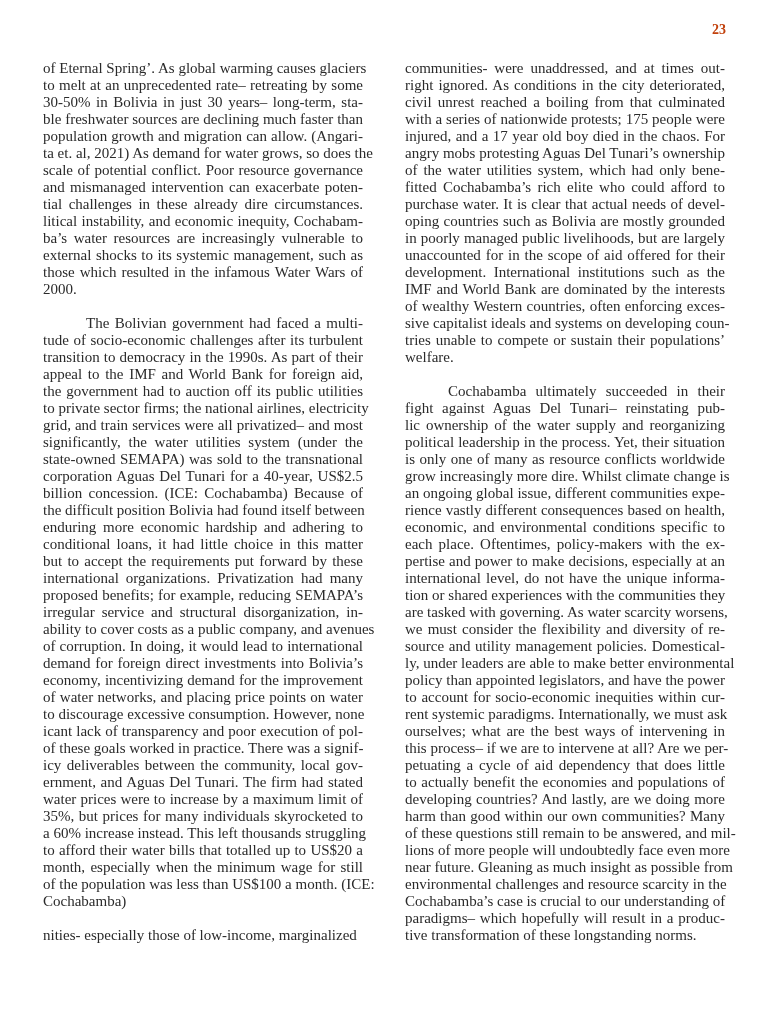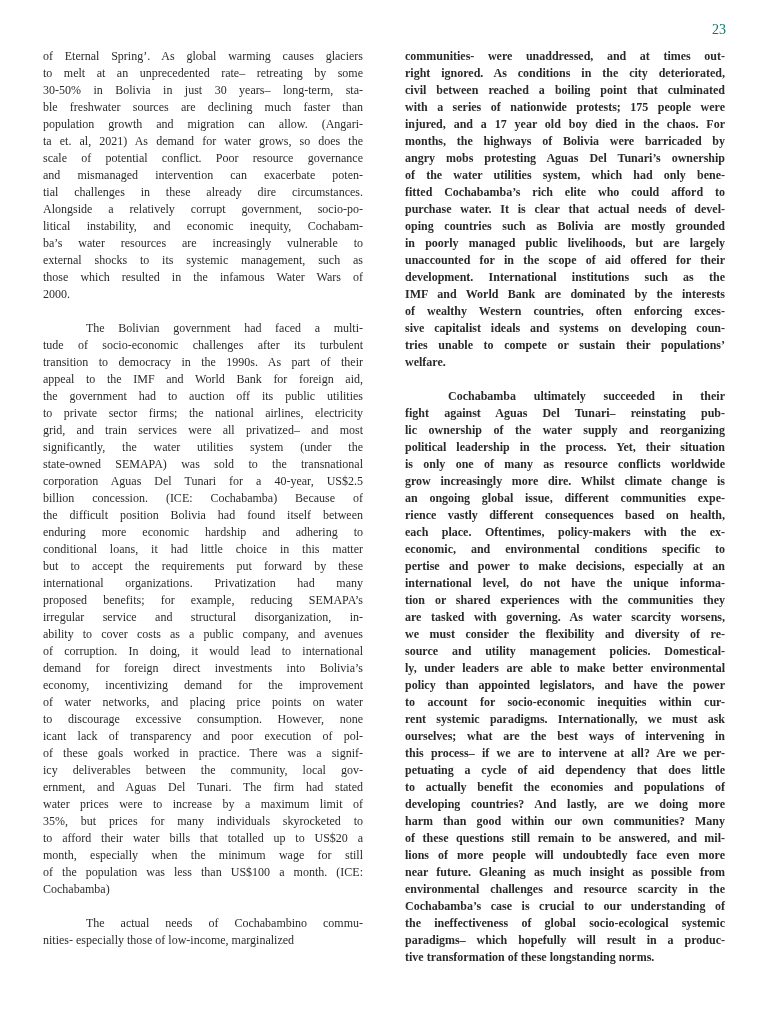--- a/index.html
+++ b/index.html
@@ -1,22 +1,22 @@
 <!DOCTYPE html>
 <html><head>
 <meta charset="utf-8">
 <style>
   html, body { margin: 0; padding: 0; background: #ffffff; }
   body { width: 768px; height: 1024px; position: relative; overflow: hidden;
          font-family: "Liberation Serif", "DejaVu Serif", serif; color: #2a2a2a; }
   .page-number { position: absolute; top: 22px; left: 700px; width: 26px; text-align: right;
-                 font-size: 14px; color: #0f766e; }
-  .column { position: absolute; top: 48px; width: 320px; font-size: 12px; line-height: 17px; }
+                 font-size: 14px; color: #c2410c; font-weight: bold; }
+  .column { position: absolute; top: 60px; width: 320px; font-size: 15px; line-height: 17px; }
   .col-left { left: 43px; }
-  .col-right { left: 405px; font-weight: bold; }
+  .col-right { left: 405px; }
   .line { display: block; white-space: nowrap; text-align: justify; text-align-last: justify; height: 17px; }
   .line.last { text-align-last: left; }
   .line.indent { padding-left: 43px; }
   .gap { height: 17px; display: block; }
 </style>
 </head>
 <body>
 
 <div>
   <div class="page-number">23</div>
@@ -25,21 +25,20 @@
       <div>
         <span class="line">of Eternal Spring’. As global warming causes glaciers</span>
         <span class="line">to melt at an unprecedented rate– retreating by some</span>
         <span class="line">30-50% in Bolivia in just 30 years– long-term, sta-</span>
         <span class="line">ble freshwater sources are declining much faster than</span>
         <span class="line">population growth and migration can allow. (Angari-</span>
         <span class="line">ta et. al, 2021) As demand for water grows, so does the</span>
         <span class="line">scale of potential conflict. Poor resource governance</span>
         <span class="line">and mismanaged intervention can exacerbate poten-</span>
         <span class="line">tial challenges in these already dire circumstances.</span>
-        <span class="line">Alongside a relatively corrupt government, socio-po-</span>
         <span class="line">litical instability, and economic inequity, Cochabam-</span>
         <span class="line">ba’s water resources are increasingly vulnerable to</span>
         <span class="line">external shocks to its systemic management, such as</span>
         <span class="line">those which resulted in the infamous Water Wars of</span>
         <span class="line last">2000.</span>
       </div>
       <span class="gap"></span>
       <div>
         <span class="line indent">The Bolivian government had faced a multi-</span>
         <span class="line">tude of socio-economic challenges after its turbulent</span>
@@ -64,39 +63,38 @@
         <span class="line">demand for foreign direct investments into Bolivia’s</span>
         <span class="line">economy, incentivizing demand for the improvement</span>
         <span class="line">of water networks, and placing price points on water</span>
         <span class="line">to discourage excessive consumption. However, none</span>
         <span class="line">icant lack of transparency and poor execution of pol-</span>
         <span class="line">of these goals worked in practice. There was a signif-</span>
         <span class="line">icy deliverables between the community, local gov-</span>
         <span class="line">ernment, and Aguas Del Tunari. The firm had stated</span>
         <span class="line">water prices were to increase by a maximum limit of</span>
         <span class="line">35%, but prices for many individuals skyrocketed to</span>
+        <span class="line">a 60% increase instead. This left thousands struggling</span>
         <span class="line">to afford their water bills that totalled up to US$20 a</span>
         <span class="line">month, especially when the minimum wage for still</span>
         <span class="line">of the population was less than US$100 a month. (ICE:</span>
         <span class="line last">Cochabamba)</span>
       </div>
       <span class="gap"></span>
       <div>
-        <span class="line indent">The actual needs of Cochabambino commu-</span>
         <span class="line last">nities- especially those of low-income, marginalized</span>
       </div>
     </div>
   <div class="column col-right" id="col-right">
       <div>
         <span class="line">communities- were unaddressed, and at times out-</span>
         <span class="line">right ignored. As conditions in the city deteriorated,</span>
-        <span class="line">civil between reached a boiling point that culminated</span>
+        <span class="line">civil unrest reached a boiling from that culminated</span>
         <span class="line">with a series of nationwide protests; 175 people were</span>
         <span class="line">injured, and a 17 year old boy died in the chaos. For</span>
-        <span class="line">months, the highways of Bolivia were barricaded by</span>
         <span class="line">angry mobs protesting Aguas Del Tunari’s ownership</span>
         <span class="line">of the water utilities system, which had only bene-</span>
         <span class="line">fitted Cochabamba’s rich elite who could afford to</span>
         <span class="line">purchase water. It is clear that actual needs of devel-</span>
         <span class="line">oping countries such as Bolivia are mostly grounded</span>
         <span class="line">in poorly managed public livelihoods, but are largely</span>
         <span class="line">unaccounted for in the scope of aid offered for their</span>
         <span class="line">development. International institutions such as the</span>
         <span class="line">IMF and World Bank are dominated by the interests</span>
         <span class="line">of wealthy Western countries, often enforcing exces-</span>
@@ -107,22 +105,22 @@
       <span class="gap"></span>
       <div>
         <span class="line indent">Cochabamba ultimately succeeded in their</span>
         <span class="line">fight against Aguas Del Tunari– reinstating pub-</span>
         <span class="line">lic ownership of the water supply and reorganizing</span>
         <span class="line">political leadership in the process. Yet, their situation</span>
         <span class="line">is only one of many as resource conflicts worldwide</span>
         <span class="line">grow increasingly more dire. Whilst climate change is</span>
         <span class="line">an ongoing global issue, different communities expe-</span>
         <span class="line">rience vastly different consequences based on health,</span>
+        <span class="line">economic, and environmental conditions specific to</span>
         <span class="line">each place. Oftentimes, policy-makers with the ex-</span>
-        <span class="line">economic, and environmental conditions specific to</span>
         <span class="line">pertise and power to make decisions, especially at an</span>
         <span class="line">international level, do not have the unique informa-</span>
         <span class="line">tion or shared experiences with the communities they</span>
         <span class="line">are tasked with governing. As water scarcity worsens,</span>
         <span class="line">we must consider the flexibility and diversity of re-</span>
         <span class="line">source and utility management policies. Domestical-</span>
         <span class="line">ly, under leaders are able to make better environmental</span>
         <span class="line">policy than appointed legislators, and have the power</span>
         <span class="line">to account for socio-economic inequities within cur-</span>
         <span class="line">rent systemic paradigms. Internationally, we must ask</span>
@@ -130,18 +128,17 @@
         <span class="line">this process– if we are to intervene at all? Are we per-</span>
         <span class="line">petuating a cycle of aid dependency that does little</span>
         <span class="line">to actually benefit the economies and populations of</span>
         <span class="line">developing countries? And lastly, are we doing more</span>
         <span class="line">harm than good within our own communities? Many</span>
         <span class="line">of these questions still remain to be answered, and mil-</span>
         <span class="line">lions of more people will undoubtedly face even more</span>
         <span class="line">near future. Gleaning as much insight as possible from</span>
         <span class="line">environmental challenges and resource scarcity in the</span>
         <span class="line">Cochabamba’s case is crucial to our understanding of</span>
-        <span class="line">the ineffectiveness of global socio-ecological systemic</span>
         <span class="line">paradigms– which hopefully will result in a produc-</span>
         <span class="line last">tive transformation of these longstanding norms.</span>
       </div>
     </div>
 </div>
 
 </body></html>

